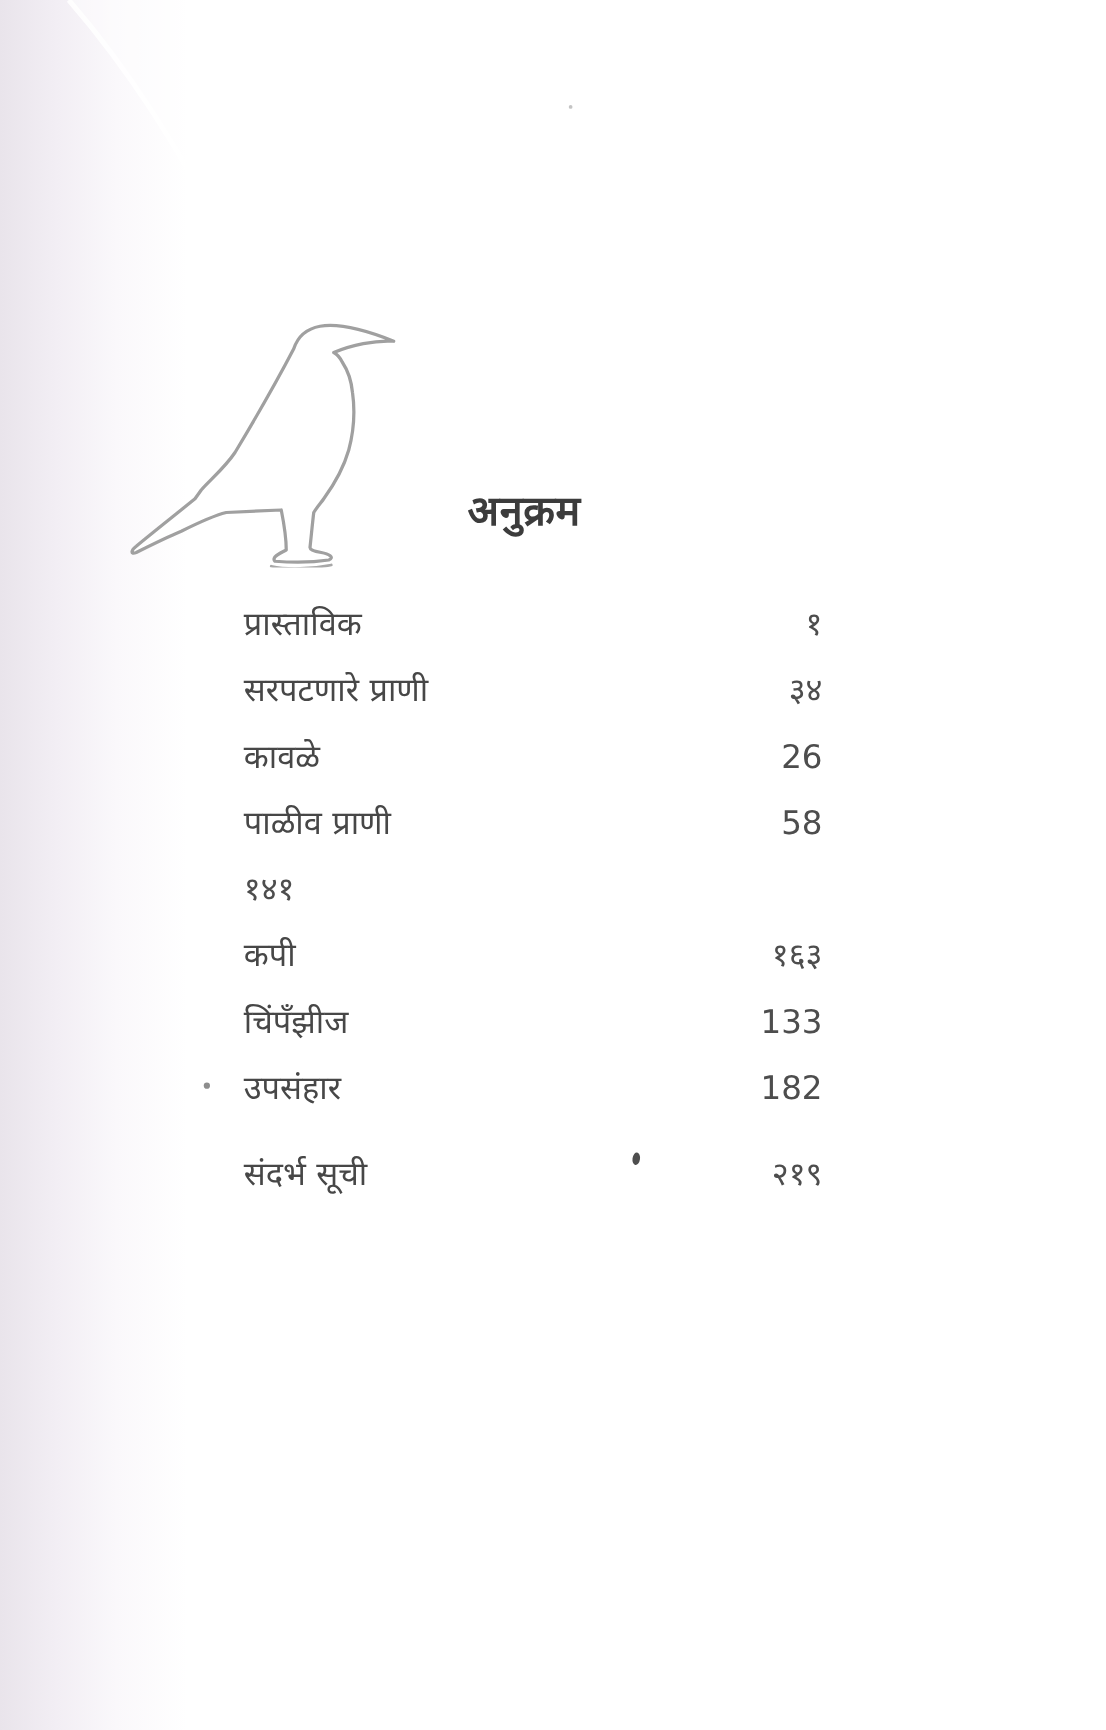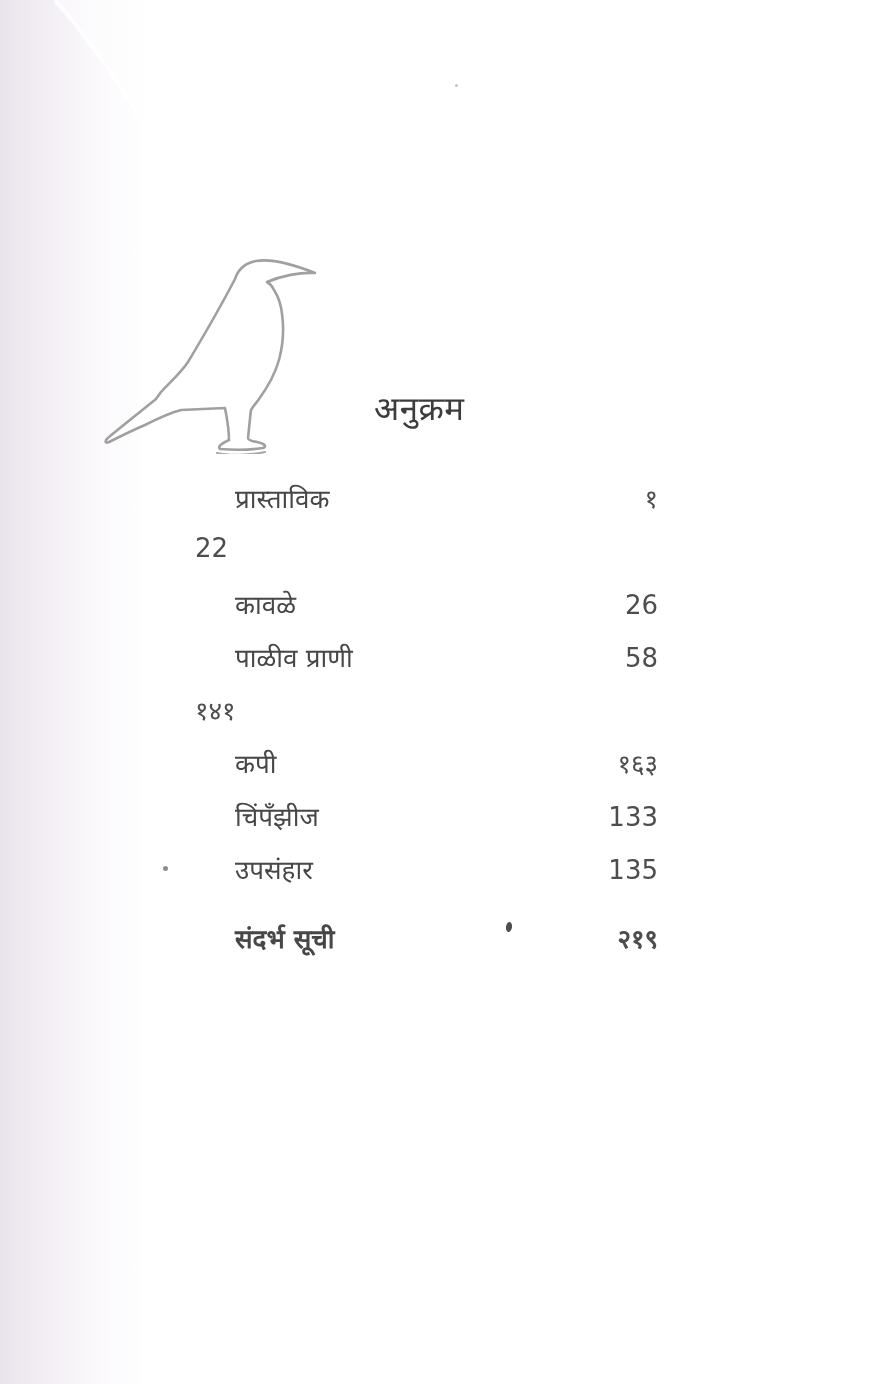--- a/index.html
+++ b/index.html
@@ -36,44 +36,43 @@
     height: 202px;
   }
   .page-title {
     position: absolute;
     left: 374px;
     top: 385px;
     font-size: 33px;
     color: #3c3c3c;
     letter-spacing: 0.5px;
     white-space: nowrap;
+    font-weight: bold;
   }
   .toc {
     position: absolute;
     left: 195px;
     top: 478px;
     width: 463px;
   }
   .toc-row {
     display: flex;
     justify-content: space-between;
     align-items: baseline;
     height: 53px;
     box-sizing: border-box;
     padding-top: 2px;
   }
   .toc-row:last-child {
     margin-top: 16px;
-    font-weight: bold;
   }
   .toc-title {
     font-size: 26px;
     color: #474747;
     white-space: nowrap;
-    margin-left: 40px;
   }
   .toc-page {
     font-size: 26px;
     color: #4d4d4d;
     text-align: right;
     white-space: nowrap;
   }
   
   .speck {
     position: absolute;
@@ -124,21 +123,22 @@
 <div class="page-title">अनुक्रम</div>
 
 <div class="toc">
   <div class="toc-row">
     <span class="toc-title">प्रास्ताविक</span>
     <span class="toc-page">१</span>
   </div>
 
 
   <div class="toc-row">
-    <span class="toc-page">22</span>
+    <span class="toc-title">सरपटणारे प्राणी</span>
+    <span class="toc-page">३४</span>
   </div>
 
   <div class="toc-row">
     <span class="toc-title">कावळे</span>
     <span class="toc-page">26</span>
   </div>
 
 
   <div class="toc-row">
     <span class="toc-title">पाळीव प्राणी</span>
@@ -155,21 +155,21 @@
     <span class="toc-page">१६३</span>
   </div>
 
   <div class="toc-row">
     <span class="toc-title">चिंपँझीज</span>
     <span class="toc-page">133</span>
   </div>
 
   <div class="toc-row">
     <span class="toc-title">उपसंहार</span>
-    <span class="toc-page">135</span>
+    <span class="toc-page">182</span>
   </div>
 
   <div class="toc-row">
     <span class="toc-title">संदर्भ सूची</span>
     <span class="toc-page">२१९</span>
   </div>
 </div>
 
 <div class="speck speck-1"></div>
 <div class="speck speck-2"></div>

